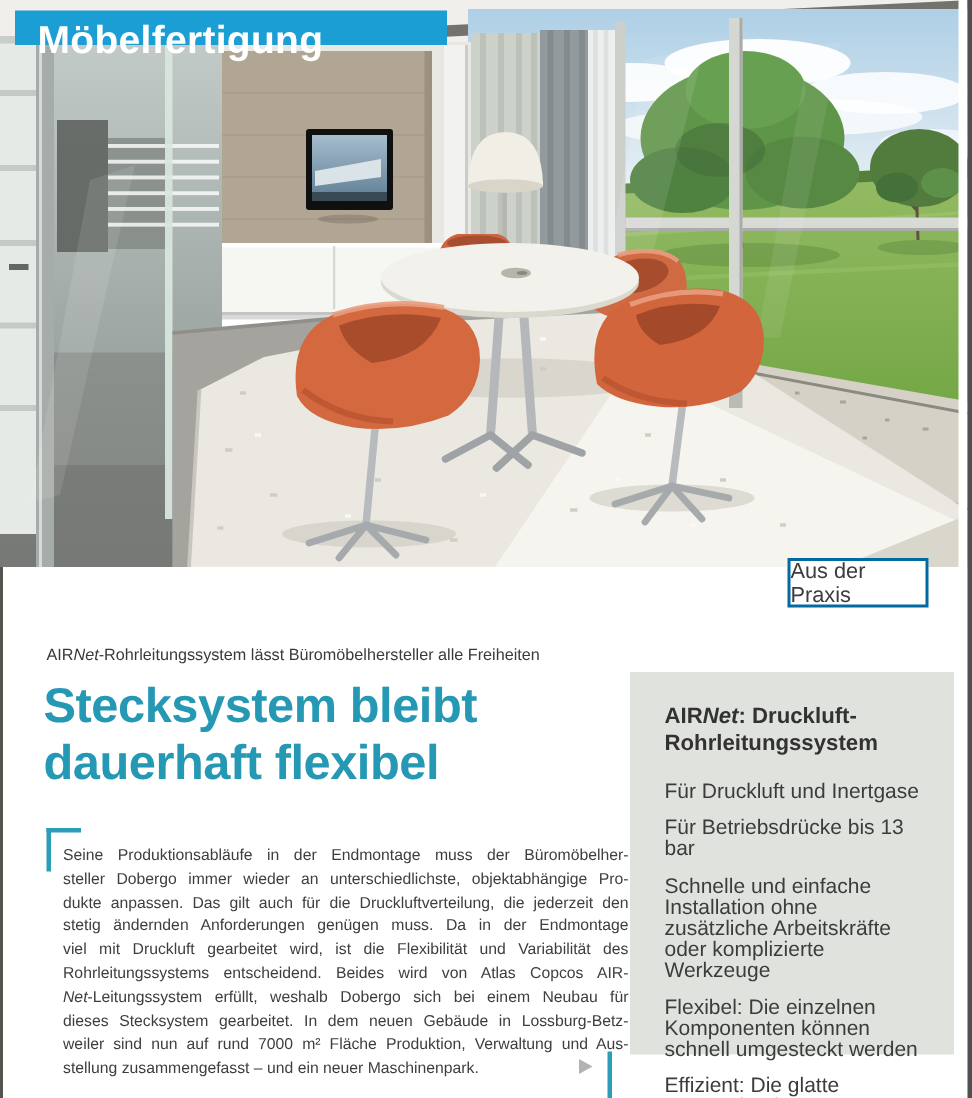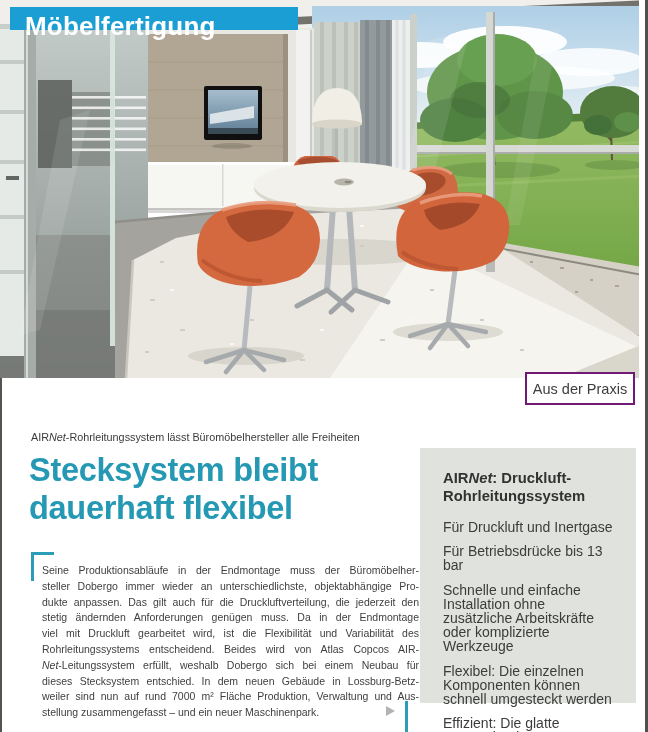--- a/index.html
+++ b/index.html
@@ -2,22 +2,22 @@
 <html><head>
 <meta charset="utf-8">
 <style>
   html,body{margin:0;padding:0;background:#ffffff;}
   #page{position:relative;width:648px;height:732px;background:#ffffff;overflow:hidden;
         font-family:"Liberation Sans",sans-serif;}
   #photo{position:absolute;left:0;top:0;width:648px;height:378px;display:block;}
   .banner{position:absolute;left:10px;top:7px;width:288px;height:23px;box-sizing:border-box;
           background:#1b9ed3;color:#ffffff;font-weight:bold;font-size:26px;line-height:39px;
           padding-left:15px;letter-spacing:.2px;}
-  .badge{position:absolute;left:525px;top:372px;width:110px;height:33px;box-sizing:border-box;
-         background:#ffffff;border:2px solid #701a75;color:#3d3d3d;font-size:14.5px;
+  .badge{position:absolute;left:525px;top:372px;width:94px;height:33px;box-sizing:border-box;
+         background:#ffffff;border:2px solid #0369a1;color:#3d3d3d;font-size:14.5px;
          display:flex;align-items:center;justify-content:center;}
   .kicker{position:absolute;left:31px;top:431px;font-size:10.8px;color:#3a3a3a;white-space:nowrap;}
   .kicker i{font-style:italic;}
   .headline{position:absolute;left:29px;top:451px;font-size:32.5px;line-height:38px;
             color:#2598b4;font-weight:700;letter-spacing:-.3px;}
   .corner-mark{position:absolute;left:31px;top:552px;width:20px;height:26px;
                border-top:3px solid #2b9db8;border-left:3px solid #2b9db8;}
   .body-col{position:absolute;left:42px;top:563px;width:377px;font-size:10.5px;
             line-height:15.8px;color:#3e3e3e;}
   .body-col .line{text-align:justify;text-align-last:justify;}
@@ -244,21 +244,21 @@
   <div class="corner-mark"></div>
 
   <div class="body-col">
     <div class="line"><span>Seine Produktionsabläufe in der Endmontage muss der Büromöbelher-</span></div>
     <div class="line"><span>steller Dobergo immer wieder an unterschiedlichste, objektabhängige Pro-</span></div>
     <div class="line"><span>dukte anpassen. Das gilt auch für die Druckluftverteilung, die jederzeit den</span></div>
     <div class="line"><span>stetig ändernden Anforderungen genügen muss. Da in der Endmontage</span></div>
     <div class="line"><span>viel mit Druckluft gearbeitet wird, ist die Flexibilität und Variabilität des</span></div>
     <div class="line"><span>Rohrleitungssystems entscheidend. Beides wird von Atlas Copcos AIR-</span></div>
     <div class="line"><i>Net</i><span>-Leitungssystem erfüllt, weshalb Dobergo sich bei einem Neubau für</span></div>
-    <div class="line"><span>dieses Stecksystem entschied. In dem neuen Gebäude in Lossburg-Betz-</span></div>
+    <div class="line"><span>dieses Stecksystem gearbeitet. In dem neuen Gebäude in Lossburg-Betz-</span></div>
     <div class="line"><span>weiler sind nun auf rund 7000 m² Fläche Produktion, Verwaltung und Aus-</span></div>
     <div class="line last"><span>stellung zusammengefasst – und ein neuer Maschinenpark.</span></div>
   </div>
 
   <div class="more-arrow"></div>
   <div class="col-tick"></div>
 
   <div class="sidebar">
     <h3><span>AIR</span><i>Net</i><span>: Druckluft-Rohrleitungssystem</span></h3>
     <div class="item">Für Druckluft und Inertgase</div>

